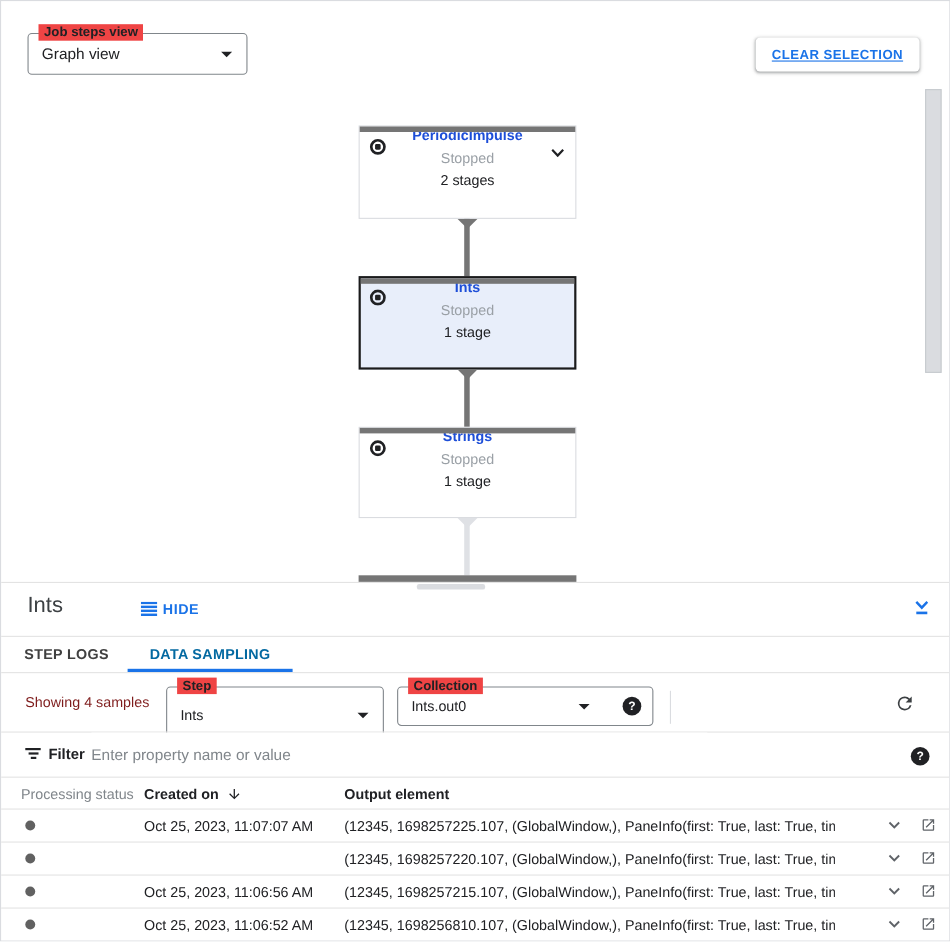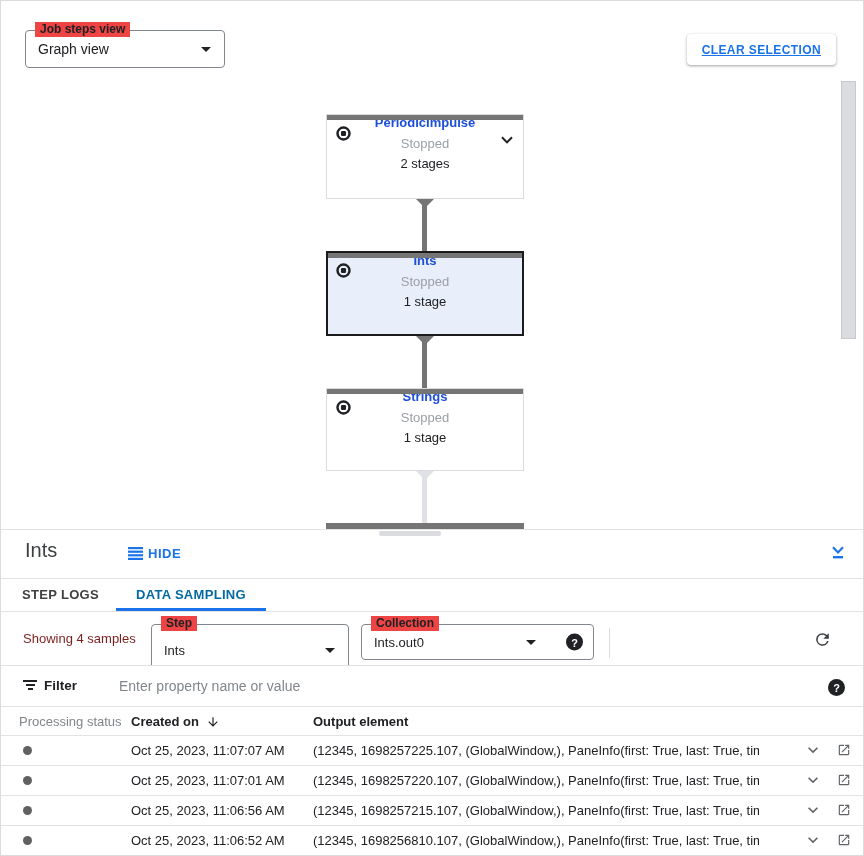--- a/index.html
+++ b/index.html
@@ -73,21 +73,21 @@
                 justify-content:center; cursor:pointer; }
   .help-in-select { position:absolute; right:10px; top:50%; transform:translateY(-50%); }
   .vdivider { position:absolute; left:608px; top:627px; width:1px; height:30px; background:#dadce0; }
   .refresh-btn { position:absolute; left:812px; top:629px; width:20px; height:20px; cursor:pointer; }
 
   .filter-icon { position:absolute; left:22px; top:679px; width:14px; cursor:pointer; }
   .filter-icon div { background:#202124; height:2px; margin:0 auto 2px; }
   .filter-label { position:absolute; left:43px; top:664px; height:30px; line-height:42px;
                   font-size:13.5px; font-weight:700; color:#202124; }
   .filter-input { position:absolute; left:82px; top:665px; width:560px; height:40px; border:none;
-                  outline:none; font-family:"Liberation Sans",sans-serif; font-size:14px; color:#202124;margin-left:36px; }
+                  outline:none; font-family:"Liberation Sans",sans-serif; font-size:14px; color:#202124; }
   .filter-input::placeholder { color:#80868b; opacity:1; }
   .filter-help { position:absolute; left:827px; top:678px; }
 
   .th { position:absolute; top:706px; height:29px; line-height:29px; font-size:13px; }
   .th1 { left:18px; color:#80868b; }
   .th2 { left:130px; color:#202124; font-weight:700; display:flex; align-items:center; gap:7px; cursor:pointer; }
   .th3 { left:312px; color:#202124; font-weight:700; }
 
   .rows { position:absolute; left:0; right:0; top:735px; }
   .trow { position:relative; height:30px; border-bottom:1px solid #e3e3e3; cursor:pointer; }
@@ -255,21 +255,20 @@
         <span class="row-chevron"><svg width="20" height="20" viewBox="0 0 24 24">
               <path fill="#5f6368" d="M7.41 8.59 12 13.17l4.59-4.58L18 10l-6 6-6-6z"></path>
             </svg></span>
         <span class="row-launch"><svg width="14" height="14" viewBox="0 0 24 24">
               <path fill="#5f6368" d="M19 19H5V5h7V3H5a2 2 0 0 0-2 2v14a2 2 0 0 0 2 2h14c1.1 0 2-.9 2-2v-7h-2v7zM14 3v2h3.59l-9.83 9.83 1.41 1.41L19 6.41V10h2V3h-7z"></path>
             </svg></span>
       </div>
 
       <div class="trow">
         <span class="dot"></span>
-        <span class="cell-created">Oct 25, 2023, 11:07:01 AM</span>
         <span class="cell-output">(12345, 1698257220.107, (GlobalWindow,), PaneInfo(first: True, last: True, timing…</span>
         <span class="row-chevron"><svg width="20" height="20" viewBox="0 0 24 24">
               <path fill="#5f6368" d="M7.41 8.59 12 13.17l4.59-4.58L18 10l-6 6-6-6z"></path>
             </svg></span>
         <span class="row-launch"><svg width="14" height="14" viewBox="0 0 24 24">
               <path fill="#5f6368" d="M19 19H5V5h7V3H5a2 2 0 0 0-2 2v14a2 2 0 0 0 2 2h14c1.1 0 2-.9 2-2v-7h-2v7zM14 3v2h3.59l-9.83 9.83 1.41 1.41L19 6.41V10h2V3h-7z"></path>
             </svg></span>
       </div>
 
       <div class="trow">

